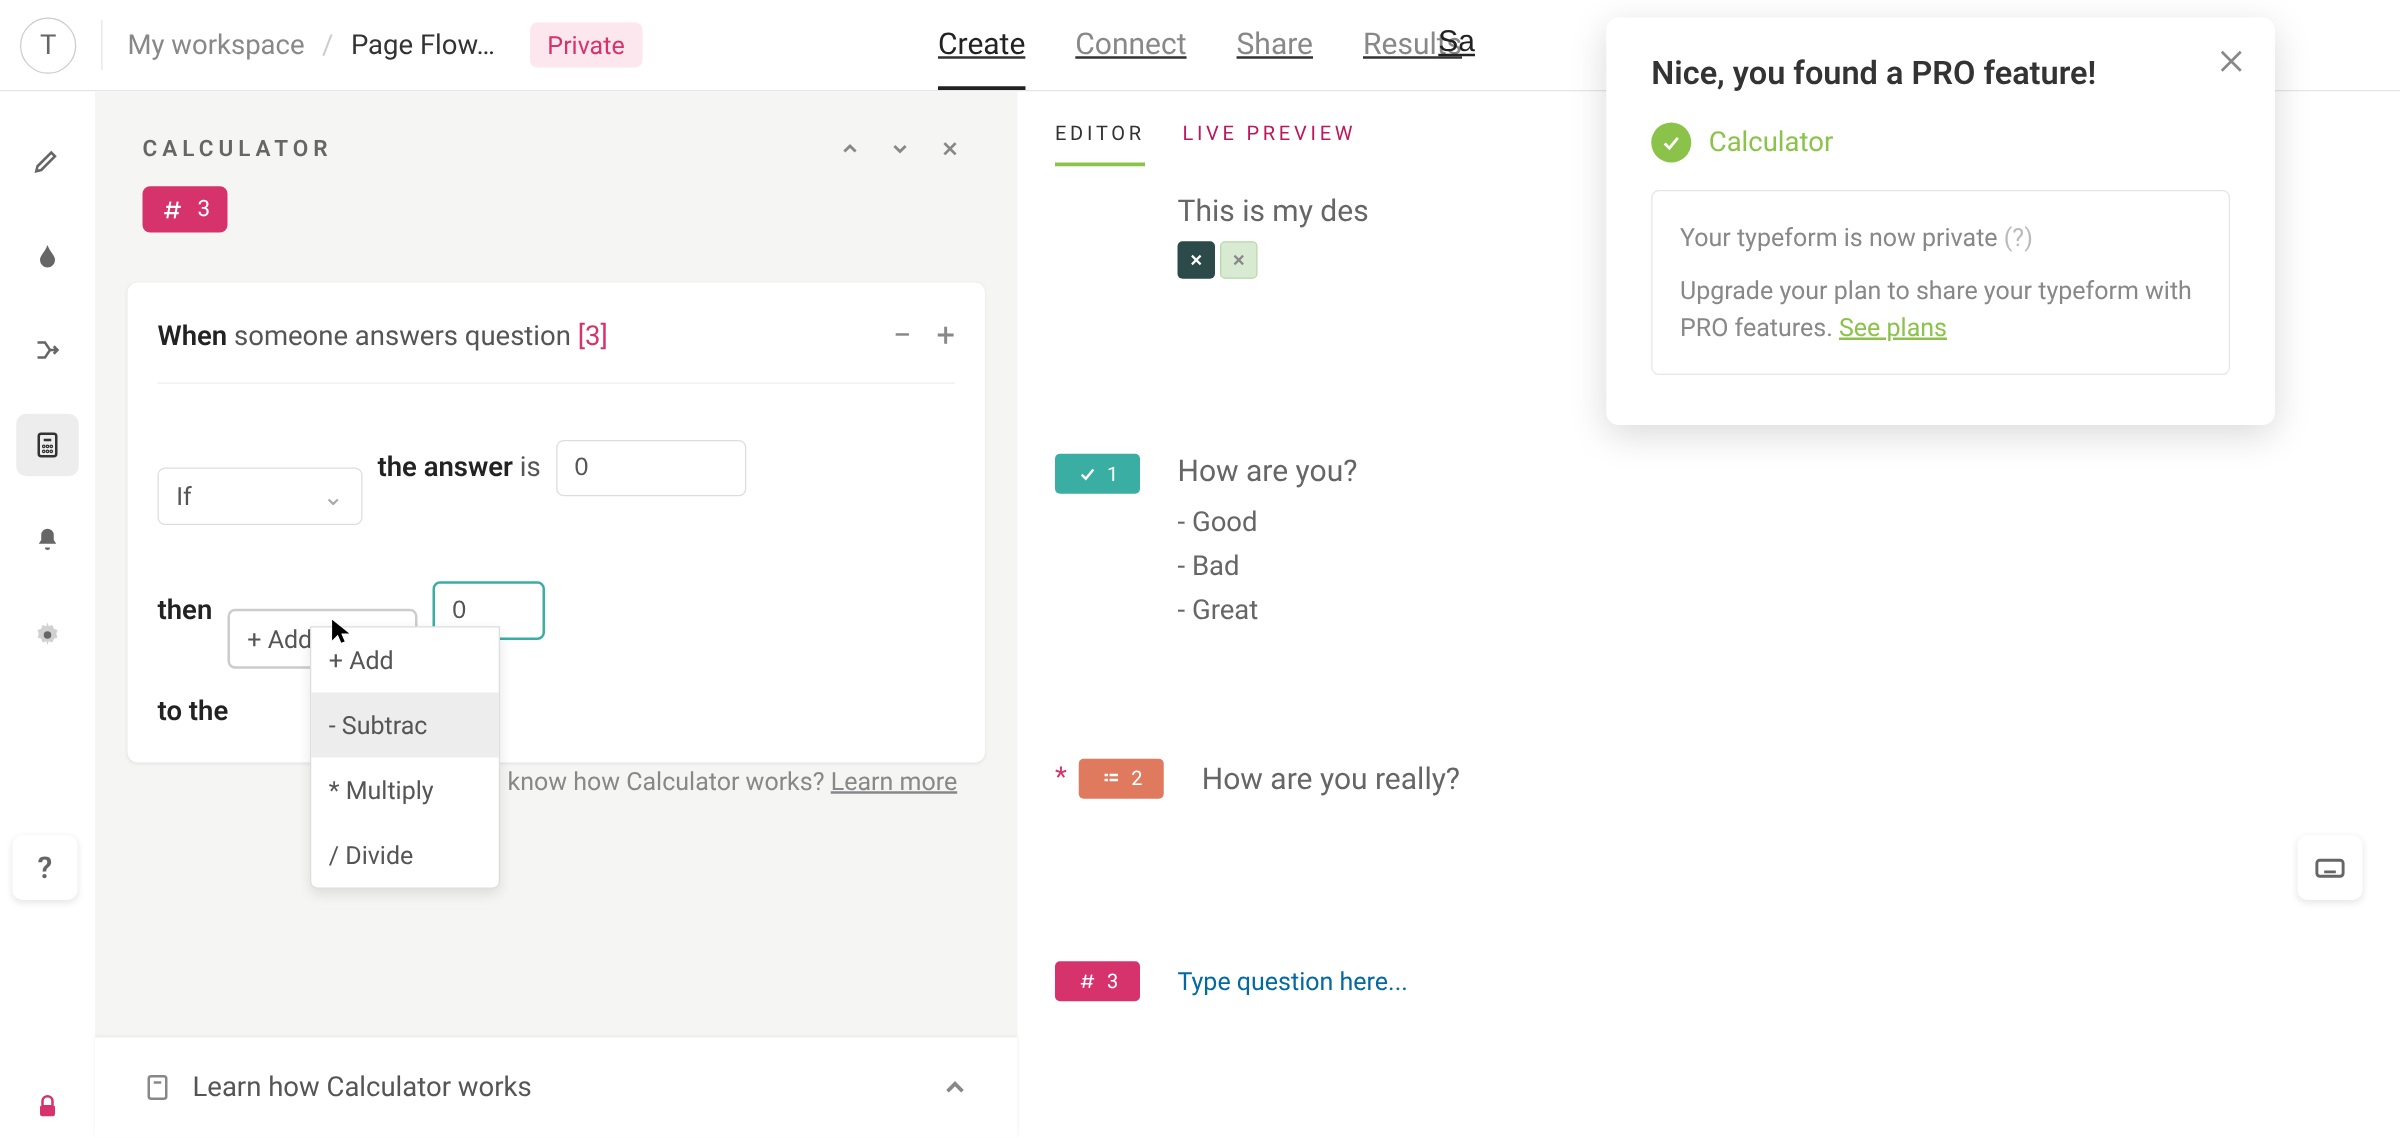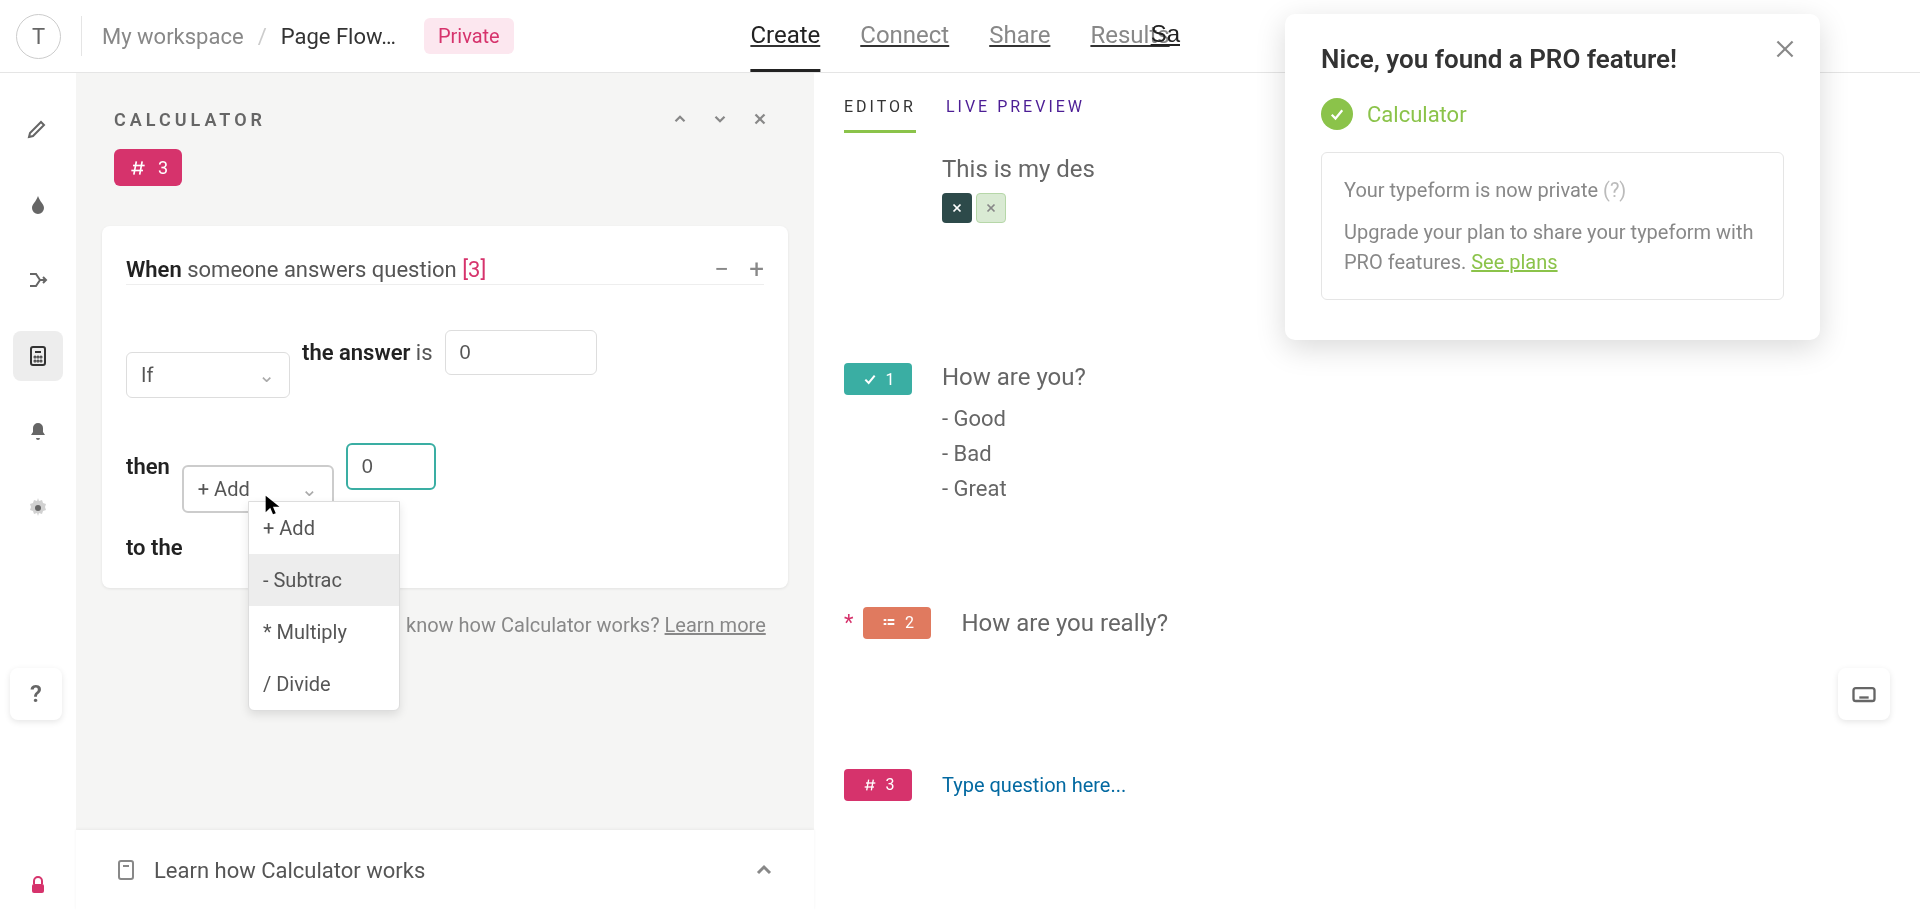--- a/index.html
+++ b/index.html
@@ -31,21 +31,21 @@
 .calc-header { padding: 0 38px; }
 .calc-title-row { display: flex; align-items: center; justify-content: space-between; }
 .calc-title { font-size: 18px; letter-spacing: 4px; color: #666; font-weight: 600; }
 .calc-controls { display: flex; gap: 8px; }
 .calc-controls .ctrl { width: 32px; height: 32px; display: flex; align-items: center; justify-content: center; color: #888; cursor: pointer; }
 .calc-badge { display: inline-flex; align-items: center; gap: 10px; background: #d6336c; color: #fff; padding: 8px 14px; border-radius: 6px; margin-top: 14px; font-size: 18px; }
 .calc-badge svg { width: 20px; height: 20px; }
 
 .rule-card { background: #fff; margin: 40px 26px 0 26px; border-radius: 8px; box-shadow: 0 1px 3px rgba(0,0,0,0.08); padding: 28px 24px; position: relative; }
 .rule-row { display: flex; align-items: center; gap: 12px; flex-wrap: wrap; }
-.rule-head { display: flex; align-items: center; justify-content: space-between; border-bottom: 1px solid #eee; margin-bottom: 22px; }
+.rule-head { display: flex; align-items: center; justify-content: space-between; padding-bottom: 22px; border-bottom: 1px solid #eee; margin-bottom: 22px; }
 .rule-head .txt { font-size: 22px; color: #555; }
 .rule-head .txt strong { color: #222; font-weight: 600; }
 .rule-head .qnum { color: #d6336c; }
 .rule-head .pm { display: flex; gap: 20px; color: #888; font-size: 26px; }
 .rule-head .pm span { cursor: pointer; }
 
 .sel { display: flex; align-items: center; justify-content: space-between; border: 1px solid #ddd; border-radius: 6px; padding: 10px 14px; font-size: 20px; color: #555; cursor: pointer; background: #fff; margin-top: 45px; }
 .sel .chev { color: #aaa; }
 .if-sel { width: 164px; }
 .input-num { width: 152px; border: 1px solid #ddd; border-radius: 6px; padding: 10px 14px; font-size: 20px; color: #555; }
@@ -65,21 +65,21 @@
 .learn-more-footer { position: absolute; left: 330px; top: 540px; font-size: 20px; color: #888; }
 .learn-more-footer a { color: #888; text-decoration: underline; cursor: pointer; }
 
 .calc-help-bar { position: absolute; bottom: 0; left: 0; right: 0; height: 80px; background: #fff; display: flex; align-items: center; padding: 0 38px; justify-content: space-between; box-shadow: 0 -1px 3px rgba(0,0,0,0.05); }
 .calc-help-bar .left { display: flex; align-items: center; gap: 16px; font-size: 22px; color: #555; }
 .calc-help-bar svg { width: 24px; height: 24px; color: #888; }
 
 
 .editor-panel { flex: 1; padding: 0 30px; }
 .editor-tabs { display: flex; gap: 30px; padding-top: 24px; }
-.editor-tab { font-size: 16px; letter-spacing: 3px; color: #4c1d95; padding-bottom: 14px; border-bottom: 3px solid transparent; cursor: pointer; }
+.editor-tab { font-size: 16px; letter-spacing: 3px; color: #be185d; padding-bottom: 14px; border-bottom: 3px solid transparent; cursor: pointer; }
 .editor-tab.active { color: #333; border-bottom-color: #8bc34a; }
 
 .question-block { display: flex; gap: 30px; margin-top: 22px; align-items: flex-start; }
 .q-badge { width: 68px; height: 32px; border-radius: 4px; display: flex; align-items: center; justify-content: center; gap: 8px; color: #fff; font-size: 16px; flex-shrink: 0; }
 .q-badge.teal { background: #3aaea3; }
 .q-badge.salmon { background: #e07a5f; }
 .q-badge.pink { background: #d6336c; }
 .q-badge svg { width: 16px; height: 16px; }
 .q-body { flex: 1; }
 .q-title { font-size: 24px; color: #666; margin-bottom: 10px; }

